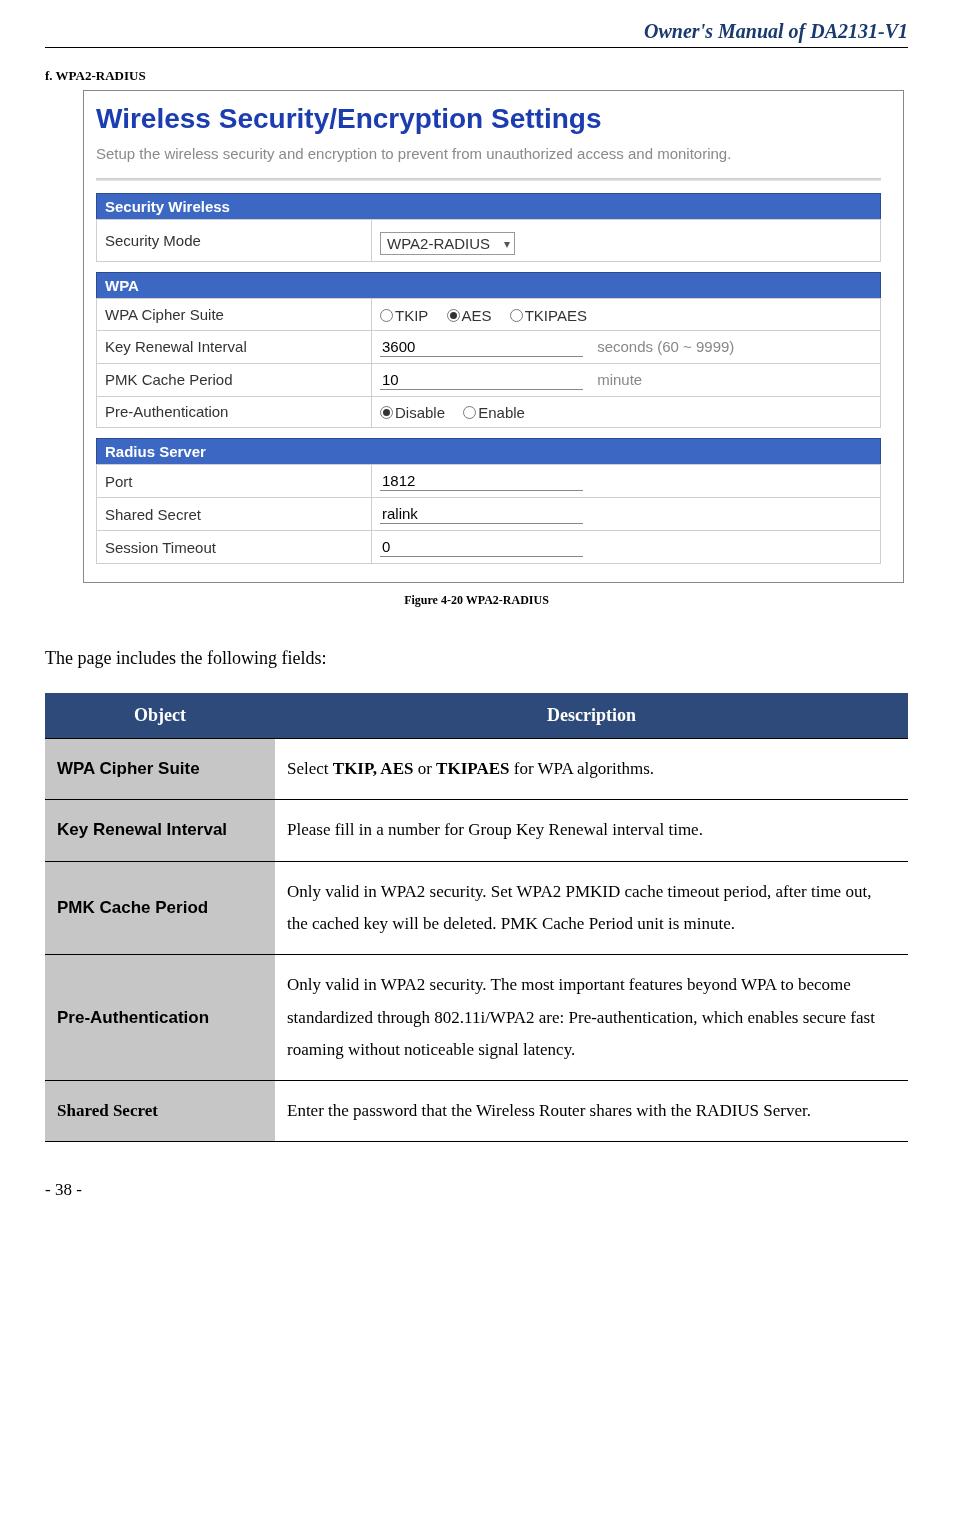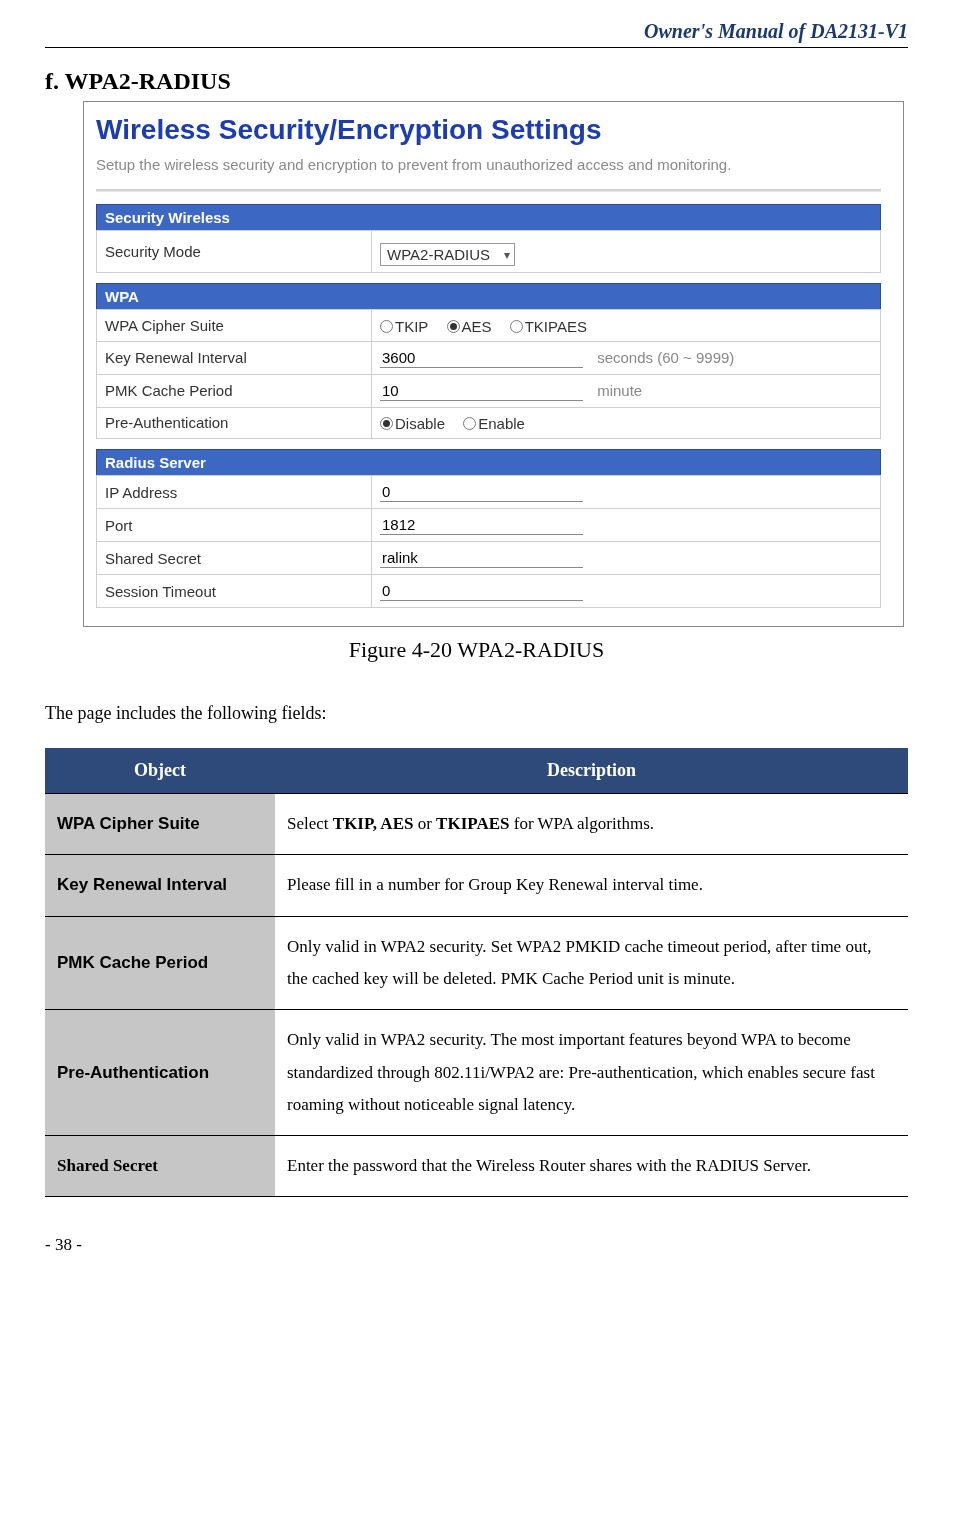--- a/index.html
+++ b/index.html
@@ -15,21 +15,21 @@
       font-style: italic;
       font-weight: bold;
       color: #1a3a6e;
       font-size: 20px;
       border-bottom: 1.5px solid #000;
       padding-bottom: 4px;
       margin-bottom: 20px;
     }
     .section-heading {
       font-weight: bold;
-      font-size: 24px;
+      font-size: 13px;
       margin-bottom: 6px;
     }
     .screenshot-frame {
       border: 1px solid #888;
       margin-left: 38px;
       margin-right: 4px;
       background: #fff;
       padding: 12px 22px 8px 12px;
       filter: grayscale(0.05);
     }
@@ -120,22 +120,22 @@
       background: #fff;
     }
     .radio-dot.checked::after {
       content: ""; position: absolute; top: 2px; left: 2px;
       width: 7px; height: 7px; background: #333; border-radius: 50%;
     }
     .radio-lbl { vertical-align: middle; margin-right: 14px; }
     .suffix { color: #888; margin-left: 10px; }
     .figure-caption {
       text-align: center;
-      font-weight: normal;
-      font-size: 22px;
+      font-weight: bold;
+      font-size: 12px;
       margin-top: 10px;
       margin-bottom: 40px;
     }
     .intro-text {
       font-size: 18px;
       margin-bottom: 24px;
     }
     .desc-table {
       width: 100%;
       border-collapse: collapse;
@@ -232,24 +232,20 @@
         <span class="radio-dot checked"></span><span class="radio-lbl">Disable</span>
         <span class="radio-dot"></span><span class="radio-lbl">Enable</span>
       </td>
     </tr>
   </tbody>
     </table>
 
   <div class="section-bar">Radius Server</div>
   <table class="form-table">
     <tbody>
-        <tr>
-      <td class="label-cell">IP Address</td>
-      <td class="value-cell"><input class="txt-input" value="0" style=""></td>
-    </tr>
     <tr>
       <td class="label-cell">Port</td>
       <td class="value-cell"><input class="txt-input" value="1812" style=""></td>
     </tr>
     <tr>
       <td class="label-cell">Shared Secret</td>
       <td class="value-cell"><input class="txt-input wide" value="ralink" style=""></td>
     </tr>
     <tr>
       <td class="label-cell">Session Timeout</td>

